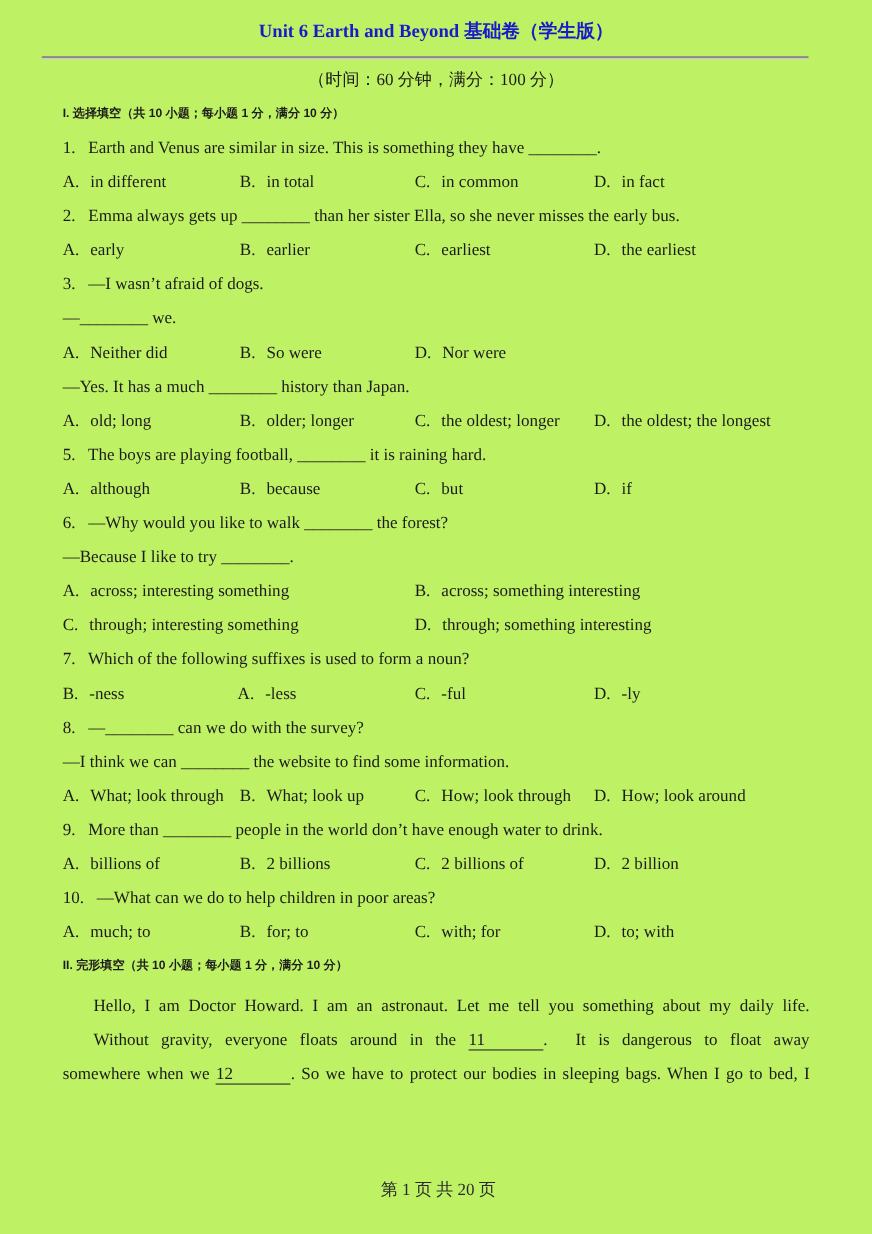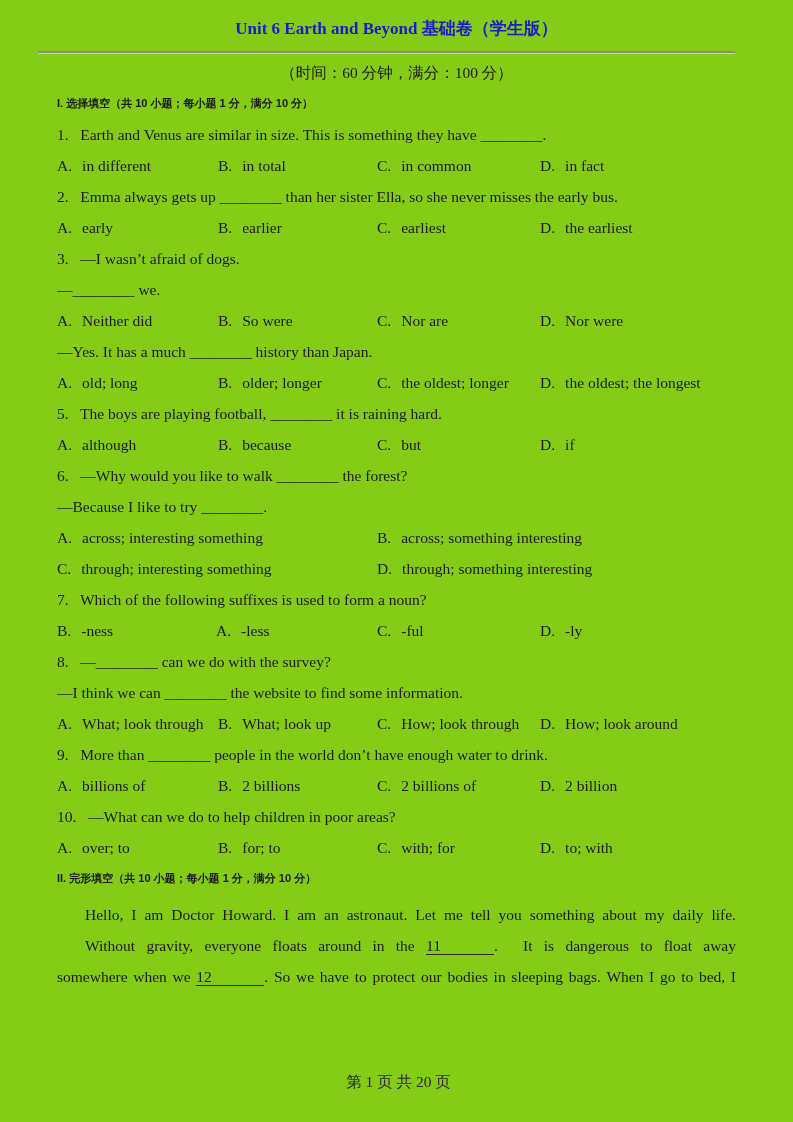--- a/index.html
+++ b/index.html
@@ -1,21 +1,21 @@
 <!DOCTYPE html>
 <html><head>
 <meta charset="utf-8">
 <style>
   html,body{margin:0;padding:0;background:#ffffff;}
   .page{
     position:relative;
     width:793px;height:1122px;
     box-sizing:border-box;
     padding:14px 57px 0 57px;
-    background:#84cc16;
+    background:#bef264;
     font-family:"Liberation Serif","DejaVu Serif",serif;
     font-size:15.5px;
     color:#1b1b1b;
     overflow:hidden;
   }
   .title{
     text-align:center;
     font-weight:bold;
     font-size:17px;
     line-height:30px;
@@ -99,21 +99,20 @@
     <div class="opt w1"><span class="ol">B.</span><span>earlier</span></div>
     <div class="opt w2"><span class="ol">C.</span><span>earliest</span></div>
     <div class="opt w3"><span class="ol">D.</span><span>the earliest</span></div>
   </div>
 
   <div class="line">3.   —I wasn’t afraid of dogs.</div>
   <div class="line">—________ we.</div>
   <div class="opts">
     <div class="opt w0"><span class="ol">A.</span><span>Neither did</span></div>
     <div class="opt w1"><span class="ol">B.</span><span>So were</span></div>
-    <div class="opt w2"><span class="ol">C.</span><span>Nor are</span></div>
     <div class="opt w3"><span class="ol">D.</span><span>Nor were</span></div>
   </div>
 
   <div class="line">—Yes. It has a much ________ history than Japan.</div>
   <div class="opts">
     <div class="opt w0"><span class="ol">A.</span><span>old; long</span></div>
     <div class="opt w1"><span class="ol">B.</span><span>older; longer</span></div>
     <div class="opt w2"><span class="ol">C.</span><span>the oldest; longer</span></div>
     <div class="opt w3"><span class="ol">D.</span><span>the oldest; the longest</span></div>
   </div>
@@ -157,21 +156,21 @@
   <div class="line">9.   More than ________ people in the world don’t have enough water to drink.</div>
   <div class="opts">
     <div class="opt w0"><span class="ol">A.</span><span>billions of</span></div>
     <div class="opt w1"><span class="ol">B.</span><span>2 billions</span></div>
     <div class="opt w2"><span class="ol">C.</span><span>2 billions of</span></div>
     <div class="opt w3"><span class="ol">D.</span><span>2 billion</span></div>
   </div>
 
   <div class="line">10.   —What can we do to help children in poor areas?</div>
   <div class="opts">
-    <div class="opt w0"><span class="ol">A.</span><span>over; to</span></div>
+    <div class="opt w0"><span class="ol">A.</span><span>much; to</span></div>
     <div class="opt w1"><span class="ol">B.</span><span>for; to</span></div>
     <div class="opt w2"><span class="ol">C.</span><span>with; for</span></div>
     <div class="opt w3"><span class="ol">D.</span><span>to; with</span></div>
   </div>
 
   <div class="heading">II. 完形填空（共 10 小题；每小题 1 分，满分 10 分）</div>
 
   <div class="para indent mt5">Hello, I am Doctor Howard. I am an astronaut. Let me tell you something about my daily life.</div>
 
   <div class="para indent"><span>Without gravity, everyone floats around in the</span> <span class="blank"><span>11</span></span><span>.</span><span class="sgap"></span> <span>It is dangerous to float away</span></div>

